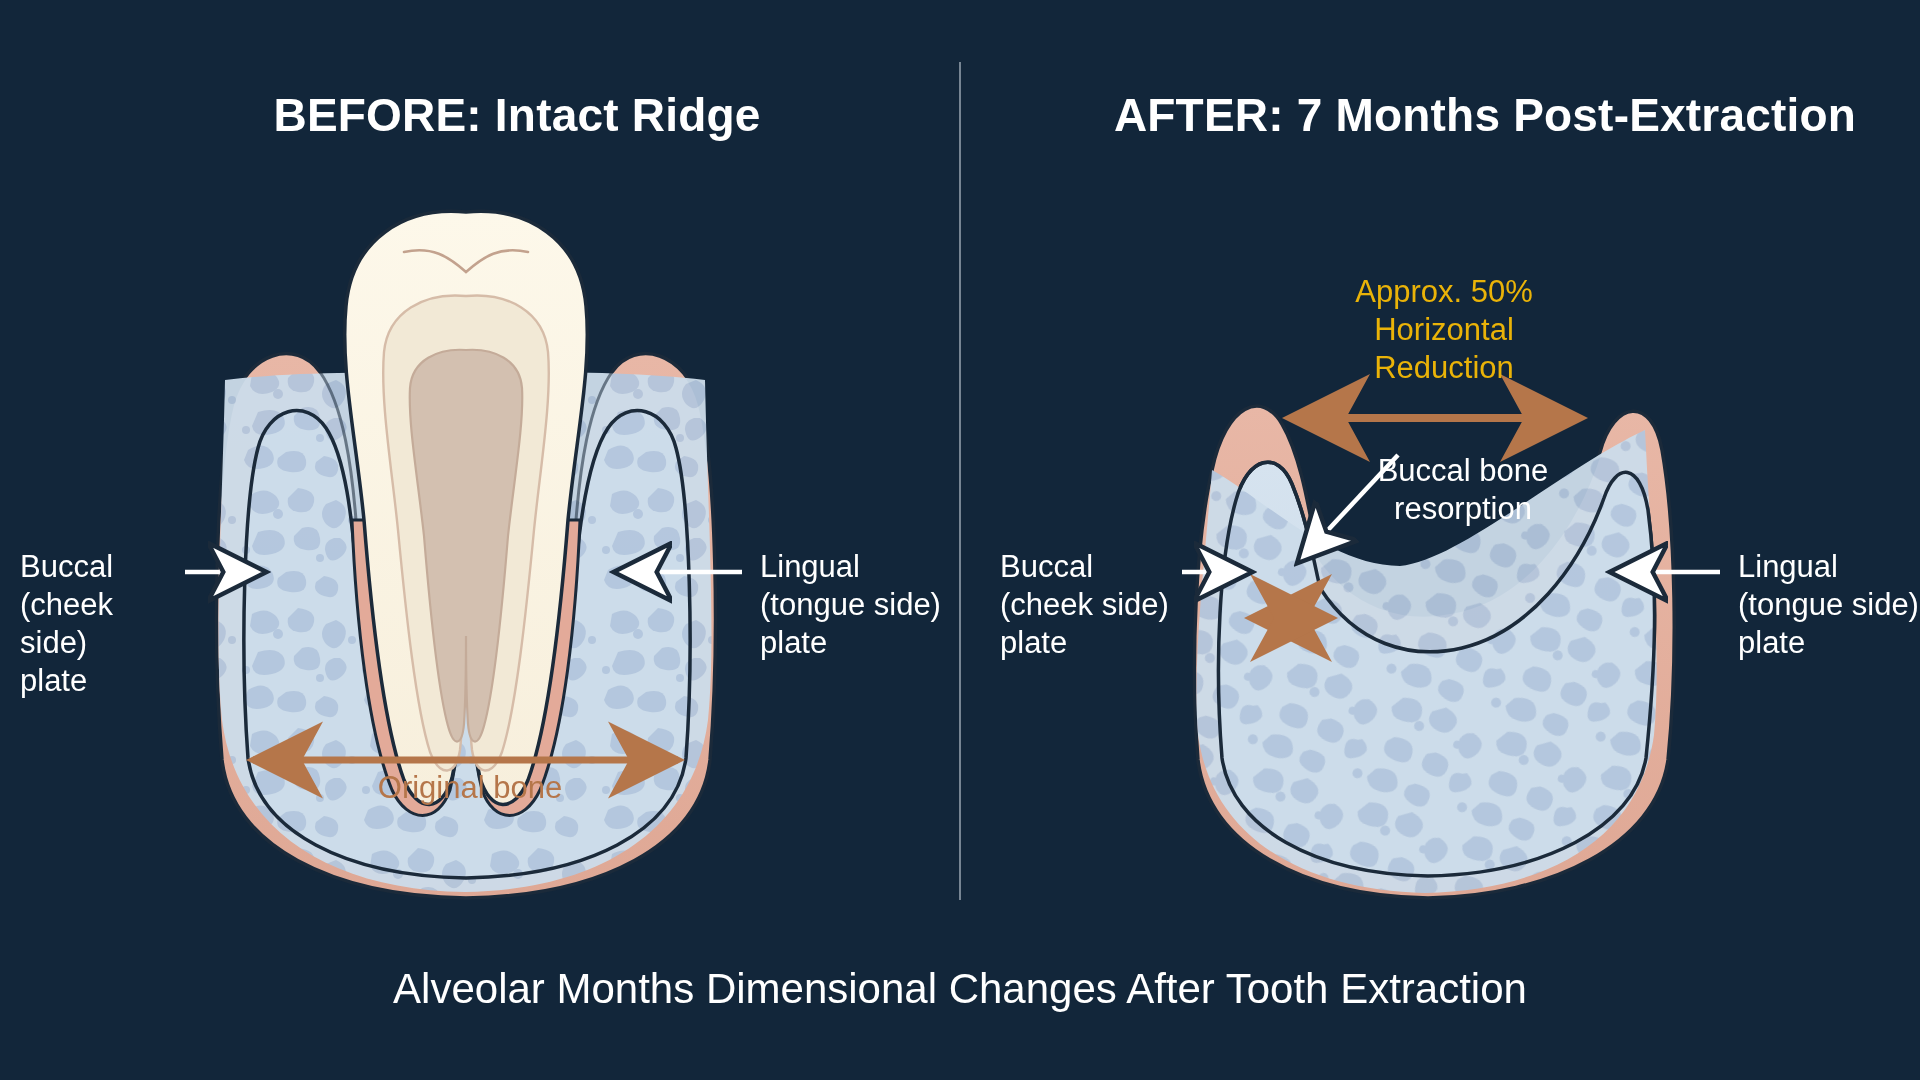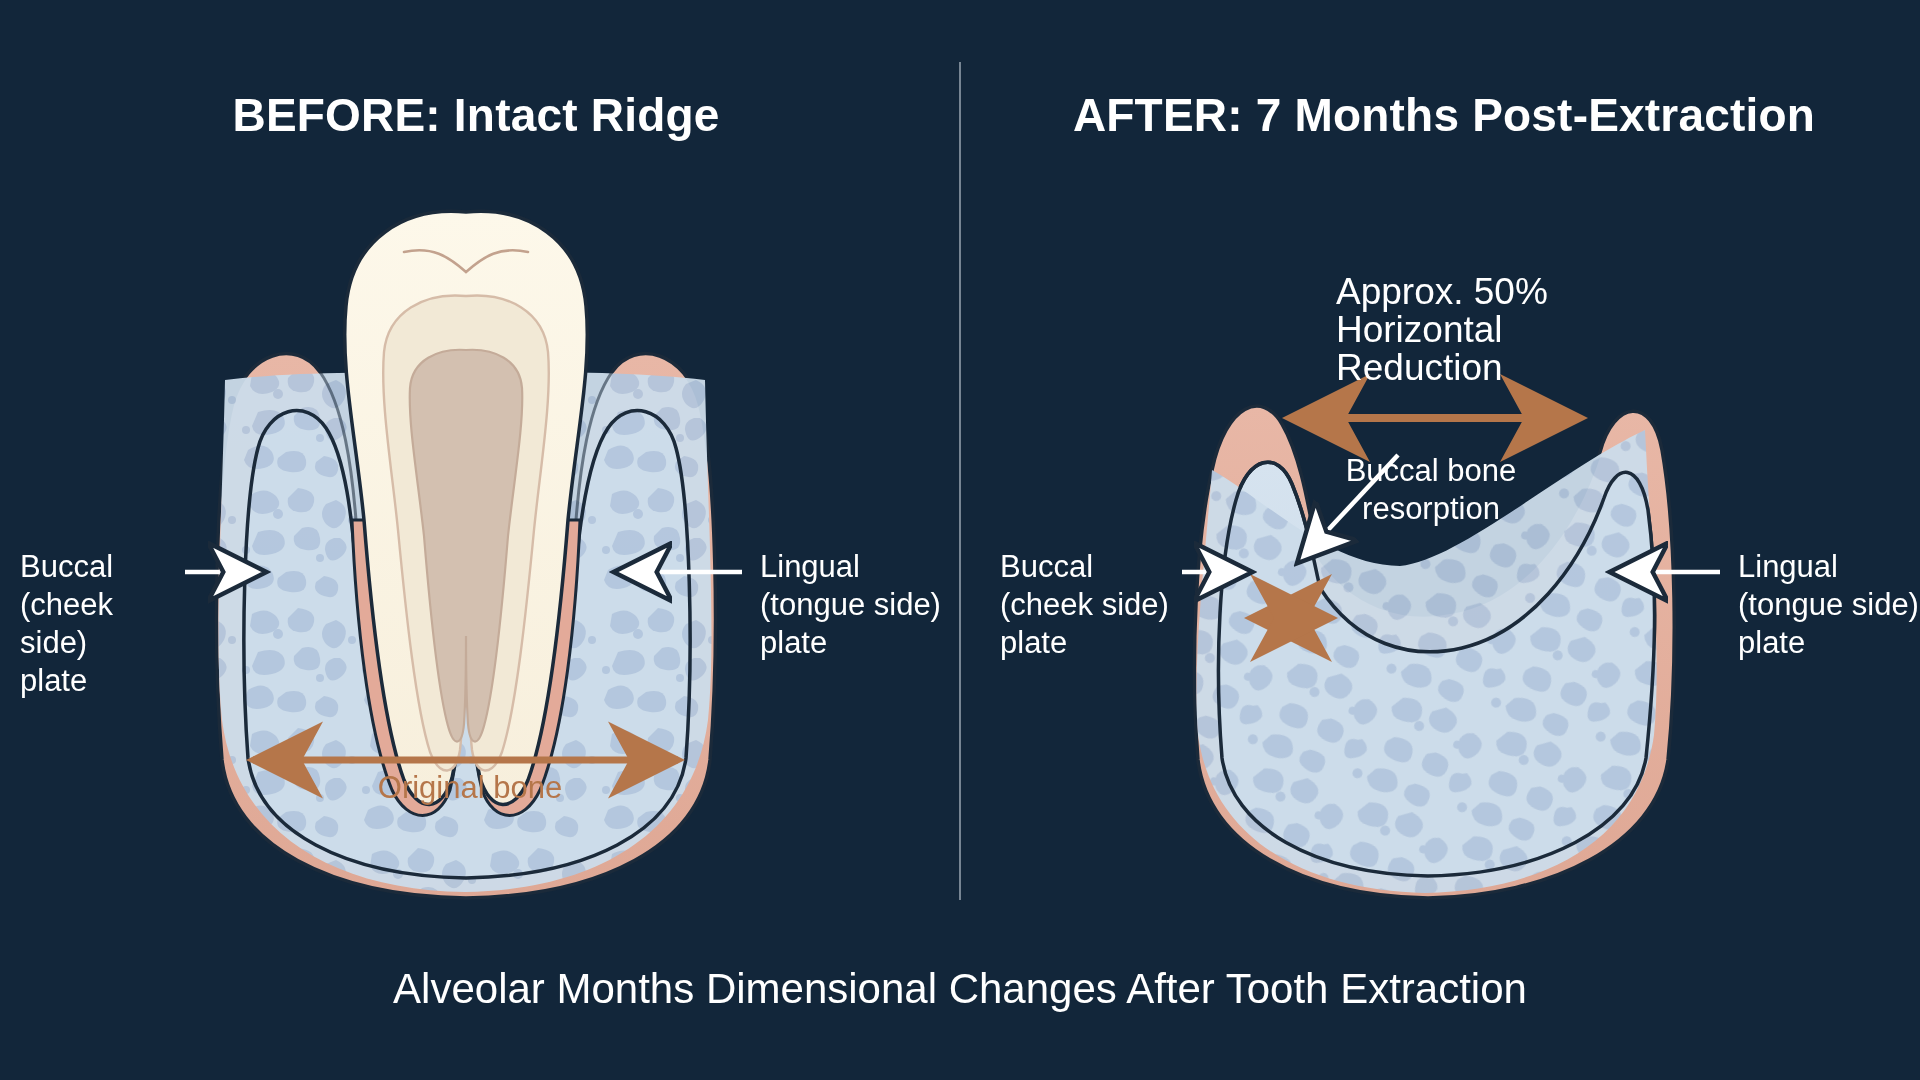--- a/index.html
+++ b/index.html
@@ -30,20 +30,21 @@
     display: block;
   }
   .panel-title {
     position: absolute;
     font-size: 46px;
     font-weight: 600;
     letter-spacing: 0.2px;
     color: #ffffff;
     white-space: nowrap;
     text-align: center;
+    margin-left: 41px;
   }
   #title-before { left: 0; top: 88px; width: 952px; }
   #title-after  { left: 968px; top: 88px; width: 952px; }
 
   .caption {
     position: absolute;
     left: 0;
     top: 965px;
     width: 1920px;
     text-align: center;
@@ -59,25 +60,25 @@
     line-height: 38px;
     color: #ffffff;
     white-space: pre-line;
   }
   .anno.right-align { text-align: left; }
   .anno.left-align  { text-align: left; }
   .anno.center-align{ text-align: center; }
 
   .anno-copper {
     position: absolute;
-    font-size: 37px;
+    font-size: 31px;
     line-height: 38px;
-    color: #ffffff;
+    color: #eab308;
     white-space: pre-line;
-    text-align: left;
+    text-align: center;
   }
 
   .measure-label {
     position: absolute;
     font-size: 31px;
     color: #b5764a;
     white-space: nowrap;
     text-align: center;
   }
 
@@ -338,21 +339,21 @@
   <div class="anno left-align" style="left: 760px; top: 548px; width: 230px;">Lingual
 (tongue side)
 plate</div>
 
   <div class="measure-label" style="left: 320px; top: 770px; width: 300px;">Original bone</div>
 
   <div class="anno-copper" style="left: 1336px; top: 273px; width: 216px;">Approx. 50%
 Horizontal
 Reduction</div>
 
-  <div class="anno center-align" style="left: 1316px; top: 452px; width: 230px;">Buccal bone
+  <div class="anno center-align" style="left: 1348px; top: 452px; width: 230px;">Buccal bone
 resorption</div>
 
   <div class="anno right-align" style="left: 1000px; top: 548px; width: 170px;">Buccal
 (cheek side)
 plate</div>
 
   <div class="anno left-align" style="left: 1738px; top: 548px; width: 230px;">Lingual
 (tongue side)
 plate</div>
 

